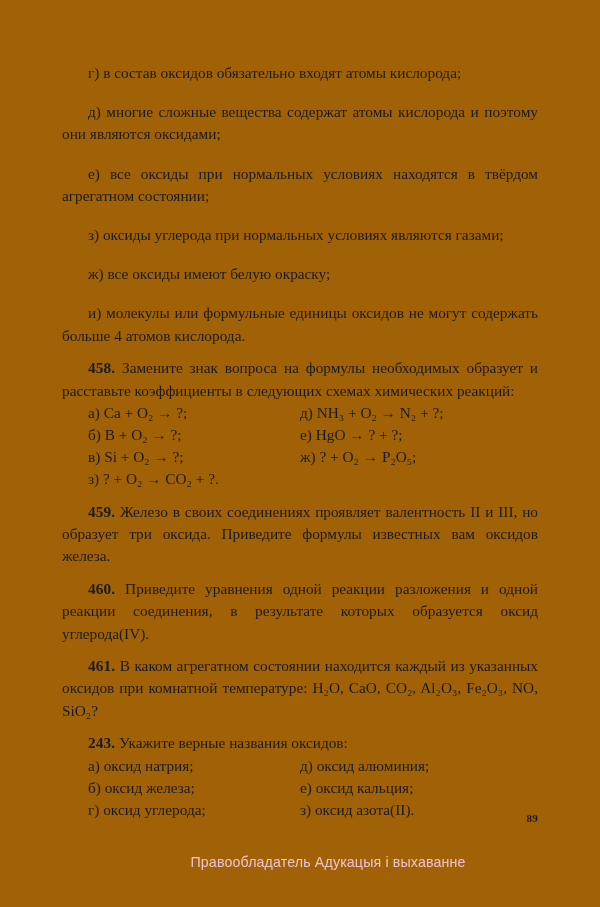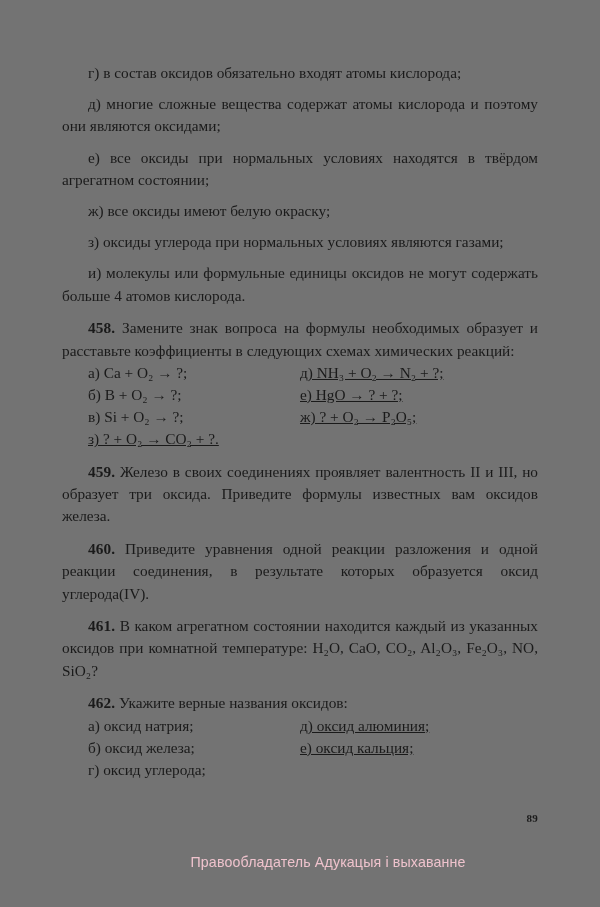--- a/index.html
+++ b/index.html
@@ -13,41 +13,41 @@
     position: relative;
     font-family: "Liberation Serif", "DejaVu Serif", serif;
     color: #1a1a1a;
     overflow: hidden;
   }
   .page {
     position: absolute;
     left: 0; top: 0;
     width: 600px;
     height: 907px;
-    background: #737373;
+    background: #a16207;
   }
   .content {
     position: absolute;
     left: 62px;
     top: 62px;
     width: 476px;
   }
   .para {
     font-size: 15.3px;
     line-height: 22.2px;
     text-align: justify;
     text-justify: inter-word;
     margin: 0;
     text-indent: 26px;
     -webkit-hyphens: none;
     hyphens: none;
   }
   .para.last-line-left { text-align-last: left; }
   .gap-block { margin-top: 10.5px; }
-  .gap-small { margin-top: 9px; }
+  .gap-small { margin-top: 17px; }
   .num {
     font-weight: bold;
     letter-spacing: 0.1px;
   }
   
   .cols {
     position: relative;
     font-size: 15.3px;
     line-height: 22.2px;
     margin: 0;
@@ -62,21 +62,20 @@
     flex: 0 0 212px;
     padding-left: 26px;
     box-sizing: border-box;
     white-space: nowrap;
   }
   .col-b {
     flex: 1 1 auto;
     padding-left: 26px;
     box-sizing: border-box;
     white-space: nowrap;
-    text-decoration: underline;
   }
   .pageno {
     position: absolute;
     right: 62px;
     top: 812px;
     font-size: 11px;
     font-weight: bold;
     letter-spacing: 0.3px;
   }
   .watermark {
@@ -95,22 +94,22 @@
 </style>
 </head>
 <body>
 
 <div class="page">
   <div class="content">
 
     <p class="para">г) в состав оксидов обязательно входят атомы кислорода;</p>
     <p class="para gap-small">д) многие сложные вещества содержат атомы кислорода и поэтому они являются оксидами;</p>
     <p class="para gap-small">е) все оксиды при нормальных условиях находятся в твёрдом агрегатном состоянии;</p>
+    <p class="para gap-small">з) оксиды углерода при нормальных условиях являются газами;</p>
     <p class="para gap-small last-line-left">ж) все оксиды имеют белую окраску;</p>
-    <p class="para gap-small">з) оксиды углерода при нормальных условиях являются газами;</p>
     <p class="para gap-small last-line-left">и) молекулы или формульные единицы оксидов не могут содержать больше 4 атомов кислорода.</p>
 
     <p class="para gap-block last-line-left"><span class="num">458.</span> <span>Замените знак вопроса на формулы необходимых образует и расставьте коэффициенты в следующих схемах химических реакций:</span></p>
 
     <div class="cols gap-small">
       <div class="cols-row">
         <div class="col-a">а) Ca + O₂ → ?;</div>
         <div class="col-b">д) NH₃ + O₂ → N₂ + ?;</div>
       </div>
       <div class="cols-row">
@@ -125,35 +124,36 @@
         <div class="col-b">з) ? + O₂ → CO₂ + ?.</div>
       </div>
     </div>
 
     <p class="para gap-block last-line-left"><span class="num">459.</span> <span>Железо в своих соединениях проявляет валентность II и III, но образует три оксида. Приведите формулы известных вам оксидов железа.</span></p>
 
     <p class="para gap-block last-line-left"><span class="num">460.</span> <span>Приведите уравнения одной реакции разложения и одной реакции соединения, в результате которых образуется оксид углерода(IV).</span></p>
 
     <p class="para gap-block last-line-left"><span class="num">461.</span> <span>В каком агрегатном состоянии находится каждый из указанных оксидов при комнатной температуре: H₂O, CaO, CO₂, Al₂O₃, Fe₂O₃, NO, SiO₂?</span></p>
 
-    <p class="para gap-block last-line-left"><span class="num">462.</span> <span>Укажите верные названия оксидов:</span></p>
+    <p class="para gap-block last-line-left"><span class="num">243.</span> <span>Укажите верные названия оксидов:</span></p>
 
     <div class="cols gap-small">
       <div class="cols-row">
         <div class="col-a">а) оксид натрия;</div>
         <div class="col-b">д) оксид алюминия;</div>
       </div>
       <div class="cols-row">
         <div class="col-a">б) оксид железа;</div>
         <div class="col-b">е) оксид кальция;</div>
       </div>
       <div class="cols-row">
       </div>
       <div class="cols-row">
         <div class="col-a">г) оксид углерода;</div>
+        <div class="col-b">з) оксид азота(II).</div>
       </div>
     </div>
 
   </div>
 
   <div class="pageno">89</div>
   <div class="watermark">Правообладатель Адукацыя і выхаванне</div>
 </div>
 
 </body></html>

